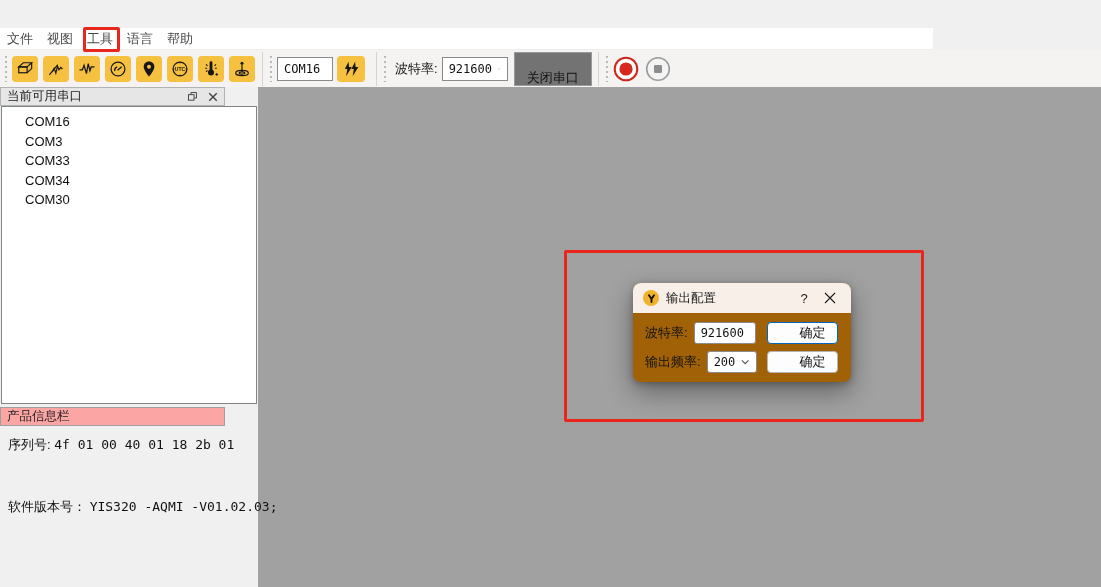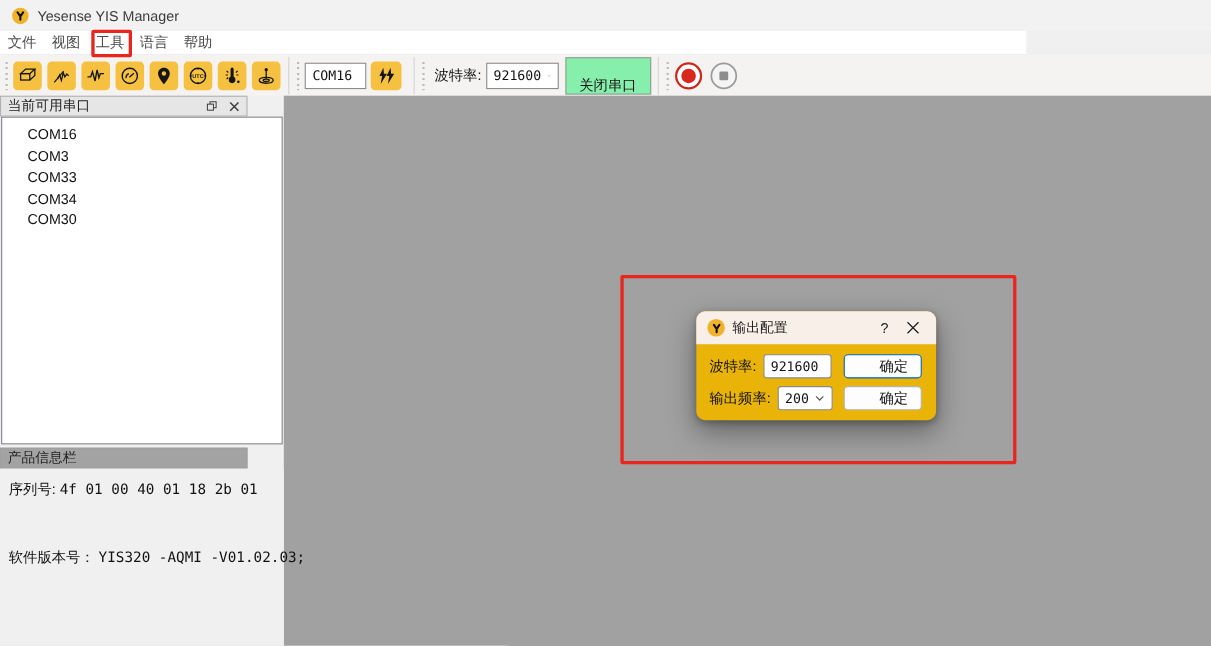--- a/index.html
+++ b/index.html
@@ -18,72 +18,64 @@
 
   
   .toolbar { position:absolute; left:0; top:50px; width:1101px; height:37px; background:#f4f3f1; display:flex; align-items:center; }
   .grip { width:5px; height:26px; margin:0 3px 0 4px; background-image:repeating-linear-gradient(to bottom, #b9b9b9 0 2px, transparent 2px 5px); background-size:2px 100%; background-repeat:repeat-y; background-position:1px 0; }
   .sep { width:1px; height:34px; background:#d6d4d1; margin:0 2px; }
   .tb-btn { width:26px; height:26px; border-radius:4px; background:#f6c141; display:flex; align-items:center; justify-content:center; margin-right:5px; }
   .tb-btn svg { display:block; }
   .combo { background:#ffffff; border:1px solid #8a8a8a; height:24px; display:flex; align-items:center; justify-content:space-between; padding:0 6px; font-family:"DejaVu Sans Mono", monospace; font-size:12px; color:#111; }
   .combo .chev { margin-left:6px; }
   .tb-label { font-size:13px; color:#111; margin:0 4px 0 4px; white-space:nowrap; }
-  .tb-push { height:25px; background:#86efac; border:1px solid #9a9a9a; font-size:13px; color:#111; padding:16px 12px; margin-left:6px; white-space:nowrap; }
+  .tb-push { height:25px; background:#737373; border:1px solid #9a9a9a; font-size:13px; color:#111; padding:16px 12px; margin-left:6px; white-space:nowrap; }
   .round-btn { width:26px; height:26px; margin-right:6px; }
 
   
   .dock-header { position:absolute; left:0; width:225px; height:19px; background:#e6e6e6; border:1px solid #b2b2b2; display:flex; align-items:center; padding:0 6px; font-size:12.5px; color:#222; }
   .dock-header .spacer { flex:1; }
   .ports-header { top:87px; }
-  .info-header  { top:407px; background:#a3a3a3; border-color:#9f9f9f;align-items:center; }
+  .info-header  { top:407px; background:#fca5a5; border-color:#9f9f9f;align-items:center; }
   .ports-list { position:absolute; left:1px; top:106px; width:256px; height:298px; background:#ffffff; border:1px solid #7f8488; padding-top:5px; }
   .port-item { padding-left:23px; font-size:13px; color:#111; line-height:19.5px; }
   .info-body { position:absolute; left:0; top:426px; width:258px; height:186px; background:#f0f0f0; padding:10px 8px; font-size:13px; color:#111; }
   .info-line { white-space:nowrap; }
   .mono { font-family:"DejaVu Sans Mono", monospace; font-size:13px; }
   .version-line { margin-top:44px; }
 
   
   .workspace { position:absolute; left:258px; top:87px; width:843px; height:500px; background:#a1a1a1; }
 
   
   .annotation { position:absolute; border:3px solid #e8261d; border-radius:2px; pointer-events:none; }
   .anno-menu { left:83px; top:27px; width:37px; height:25px; }
   .anno-dialog { left:564px; top:250px; width:360px; height:172px; }
 
   
-  .dialog { position:absolute; left:633px; top:283px; width:218px; height:99px; border-radius:8px; box-shadow:0 10px 26px rgba(0,0,0,.38), 0 2px 6px rgba(0,0,0,.25); background:#eab308; }
+  .dialog { position:absolute; left:633px; top:283px; width:218px; height:99px; border-radius:8px; box-shadow:0 10px 26px rgba(0,0,0,.38), 0 2px 6px rgba(0,0,0,.25); background:#a16207; }
   .dialog-titlebar { height:30px; background:#f8efe8; border-radius:8px 8px 0 0; display:flex; align-items:center; padding:0 8px 0 10px; }
   .dialog-title { font-size:12.5px; color:#1b1b1b; margin-left:7px; flex:1; }
   .dialog-help { width:26px; text-align:center; font-size:13px; color:#1b1b1b; }
   .dialog-close { width:26px; display:flex; align-items:center; justify-content:center; }
   .dialog-body { padding:9px 13px 0 12px; }
   .dlg-row { display:flex; align-items:center; height:22px; margin-bottom:7px; }
   .dlg-label { font-size:13px; color:#111; white-space:nowrap; }
   .dlg-combo { margin-left:6px; height:22px; border-radius:3px; border:1px solid #8c8c8c; }
   .dlg-combo.w1 { width:62px; }
   .dlg-combo.w2 { width:50px; }
   .dlg-btn { margin-left:auto; width:71px; height:22px; border-radius:4px; background:#fdfdfd; font-size:13px; color:#111; display:flex; align-items:center; justify-content:center;padding-left:20px; }
   .dlg-btn.default { border:1.6px solid #0067c0; }
   .dlg-btn.plain { border:1px solid #b5b5b5; }
 </style>
 </head>
 <body>
 
 <div class="window">
 
-  <div class="titlebar">
-    <span class="app-logo">
-      <svg width="11" height="11" viewBox="0 0 24 24">
-          <path d="M12 13 L6.5 5 M12 13 L17.5 5 M12 12 V19.5" stroke="#14100a" stroke-width="4.2" stroke-linecap="round" fill="none"></path>
-        </svg>
-    </span>
-    <span class="title">Yesense YIS Manager</span>
-  </div>
 
   <div class="menubar">
     <div class="menu-item">文件</div>
     <div class="menu-item">视图</div>
     <div class="menu-item">工具</div>
     <div class="menu-item">语言</div>
     <div class="menu-item">帮助</div>
   </div>
 
   <div class="toolbar">

